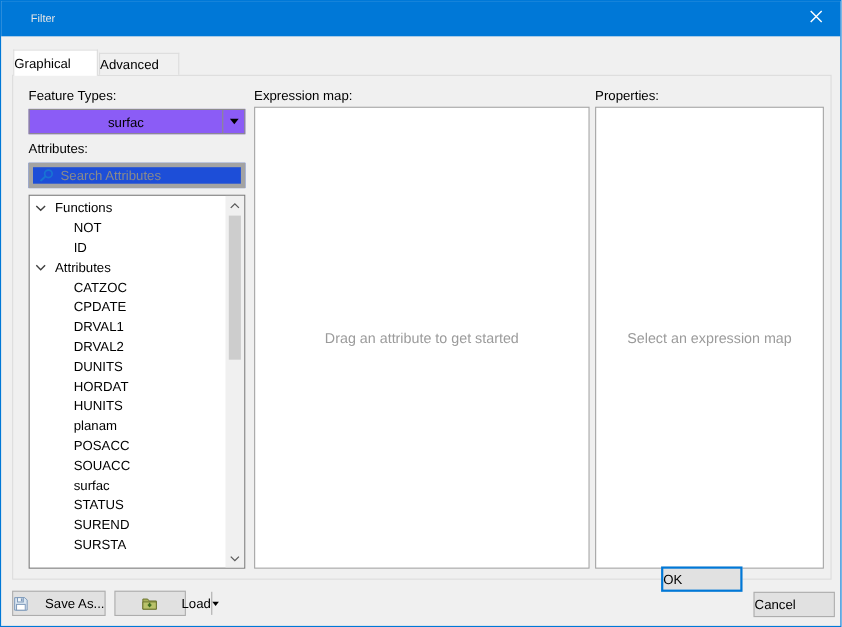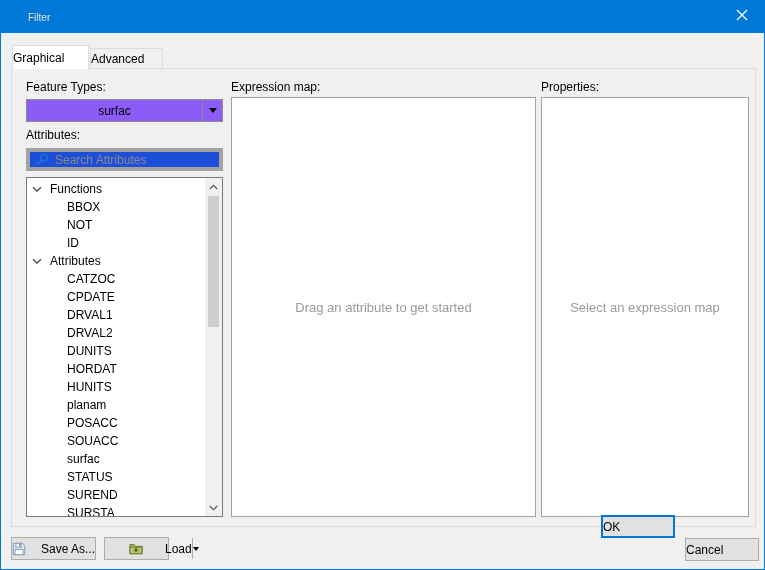--- a/index.html
+++ b/index.html
@@ -115,23 +115,20 @@
 
   <div class="listbox">
     <div class="tree">
         <div class="tree-row group">
           <span class="chev">
             <svg width="10" height="7" viewBox="0 0 10 7">
               <path d="M1 1.2 L5 5.2 L9 1.2" fill="none" stroke="#404040" stroke-width="1.3"></path>
             </svg>
           </span>
           <span class="label">Functions</span>
-        </div>
-        <div class="tree-row item">
-          <span class="label">BBOX</span>
         </div>
         <div class="tree-row item">
           <span class="label">NOT</span>
         </div>
         <div class="tree-row item">
           <span class="label">ID</span>
         </div>
         <div class="tree-row group">
           <span class="chev">
             <svg width="10" height="7" viewBox="0 0 10 7">

